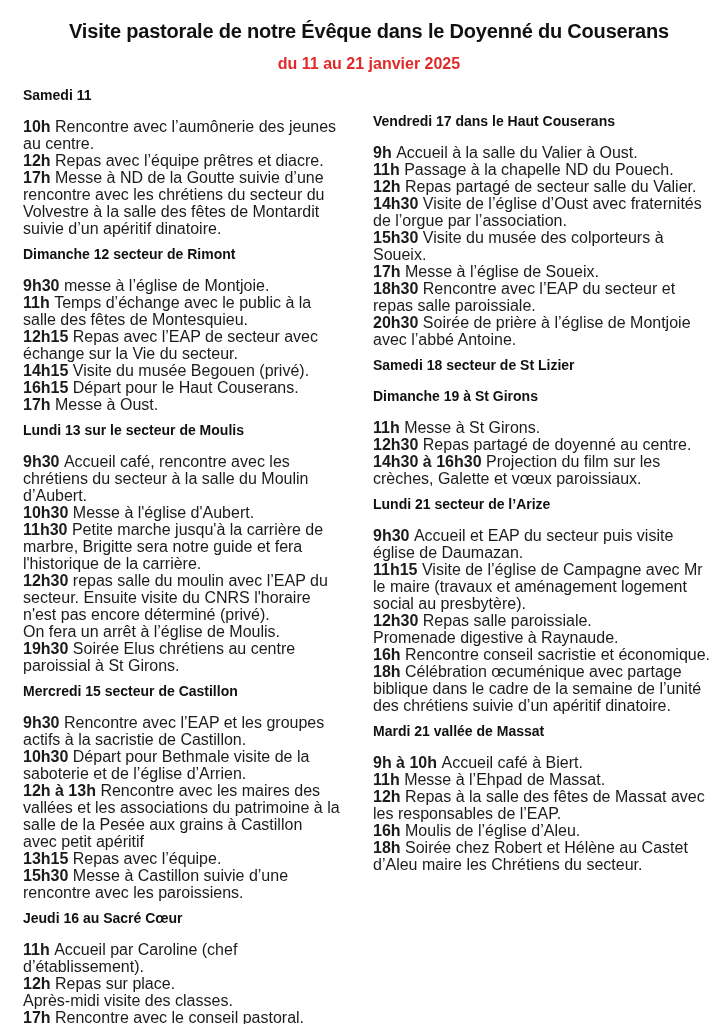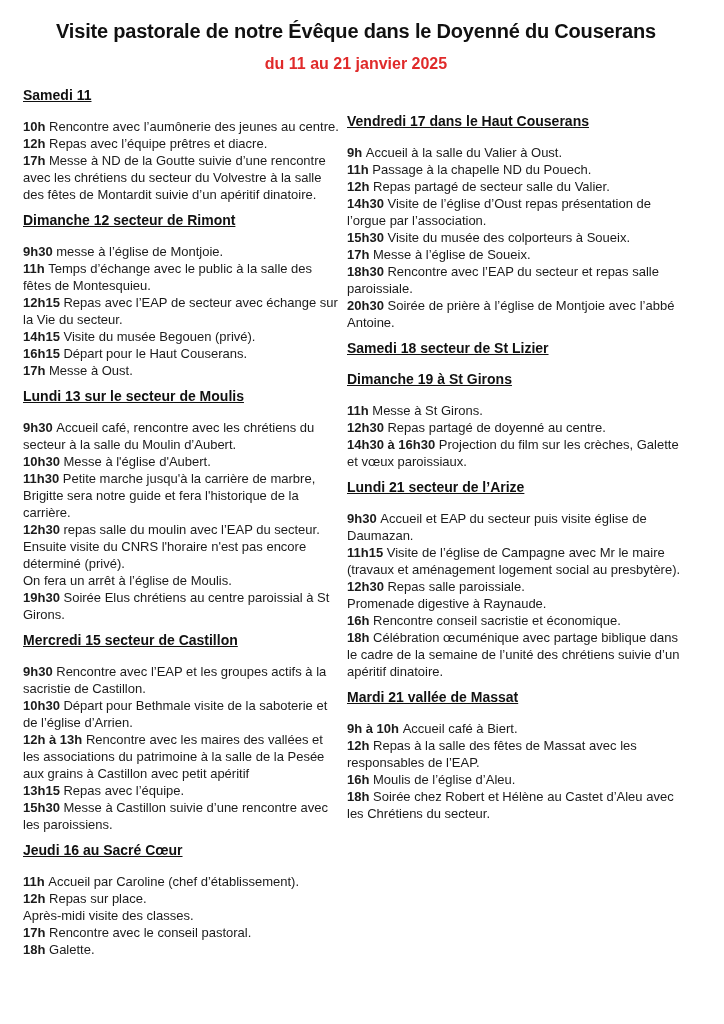--- a/index.html
+++ b/index.html
@@ -11,21 +11,21 @@
     width: 724px;
     height: 1024px;
     overflow: hidden;
     font-family: "Liberation Sans", sans-serif;
     color: #1b1b1b;
   }
   .page {
     box-sizing: border-box;
     width: 724px;
     height: 1024px;
-    padding: 18px 32px 0 20px;
+    padding: 18px 6px 0 20px;
   }
   h1.doc-title {
     margin: 0;
     text-align: center;
     font-size: 20px;
     line-height: 27px;
     font-weight: bold;
     color: #111111;
     letter-spacing: -0.2px;
     white-space: nowrap;
@@ -49,26 +49,25 @@
   .col-left  { width: 317px; }
   .col-right { width: 342px; margin-top: 26px; }
   section.day {
     margin: 0 0 9px 0;
   }
   section.day h3 {
     margin: 0 0 14px 0;
     font-size: 14px;
     line-height: 17px;
     font-weight: bold;
-    text-decoration: underline;
     color: #111111;
   }
   section.day p {
     margin: 0;
-    font-size: 13px;
+    font-size: 16px;
     line-height: 17px;
   }
   section.day p strong {
     font-weight: bold;
   }
 </style>
 </head>
 <body style="color: rgb(27, 27, 27);">
 
 <div class="page">
@@ -116,21 +115,21 @@
           <p><strong>17h </strong><span>Rencontre avec le conseil pastoral.</span></p>
           <p><strong>18h </strong><span>Galette.</span></p>
         </section>
       </div>
     <div class="col col-right">
         <section class="day">
           <h3>Vendredi 17 dans le Haut Couserans</h3>
           <p><strong>9h </strong><span>Accueil à la salle du Valier à Oust.</span></p>
           <p><strong>11h </strong><span>Passage à la chapelle ND du Pouech.</span></p>
           <p><strong>12h </strong><span>Repas partagé de secteur salle du Valier.</span></p>
-          <p><strong>14h30 </strong><span>Visite de l’église d’Oust repas présentation de l’orgue par l’association.</span></p>
+          <p><strong>14h30 </strong><span>Visite de l’église d’Oust avec fraternités de l’orgue par l’association.</span></p>
           <p><strong>15h30 </strong><span>Visite du musée des colporteurs à Soueix.</span></p>
           <p><strong>17h </strong><span>Messe à l’église de Soueix.</span></p>
           <p><strong>18h30 </strong><span>Rencontre avec l’EAP du secteur et repas salle paroissiale.</span></p>
           <p><strong>20h30 </strong><span>Soirée de prière à l’église de Montjoie avec l’abbé Antoine.</span></p>
         </section>
         <section class="day">
           <h3>Samedi 18 secteur de St Lizier</h3>
         </section>
         <section class="day">
           <h3>Dimanche 19 à St Girons</h3>
@@ -143,19 +142,20 @@
           <p><strong>9h30 </strong><span>Accueil et EAP du secteur puis visite église de Daumazan.</span></p>
           <p><strong>11h15 </strong><span>Visite de l’église de Campagne avec Mr le maire (travaux et aménagement logement social au presbytère).</span></p>
           <p><strong>12h30 </strong><span>Repas salle paroissiale.</span></p>
           <p><span>Promenade digestive à Raynaude.</span></p>
           <p><strong>16h </strong><span>Rencontre conseil sacristie et économique.</span></p>
           <p><strong>18h </strong><span>Célébration œcuménique avec partage biblique dans le cadre de la semaine de l’unité des chrétiens suivie d’un apéritif dinatoire.</span></p>
         </section>
         <section class="day">
           <h3>Mardi 21 vallée de Massat</h3>
           <p><strong>9h à 10h </strong><span>Accueil café à Biert.</span></p>
+          <p><strong>11h </strong><span>Messe à l’Ehpad de Massat.</span></p>
           <p><strong>12h </strong><span>Repas à la salle des fêtes de Massat avec les responsables de l’EAP.</span></p>
           <p><strong>16h </strong><span>Moulis de l’église d’Aleu.</span></p>
-          <p><strong>18h </strong><span>Soirée chez Robert et Hélène au Castet d’Aleu avec les Chrétiens du secteur.</span></p>
+          <p><strong>18h </strong><span>Soirée chez Robert et Hélène au Castet d’Aleu maire les Chrétiens du secteur.</span></p>
         </section>
       </div>
   </div>
 </div>
 
 </body></html>

